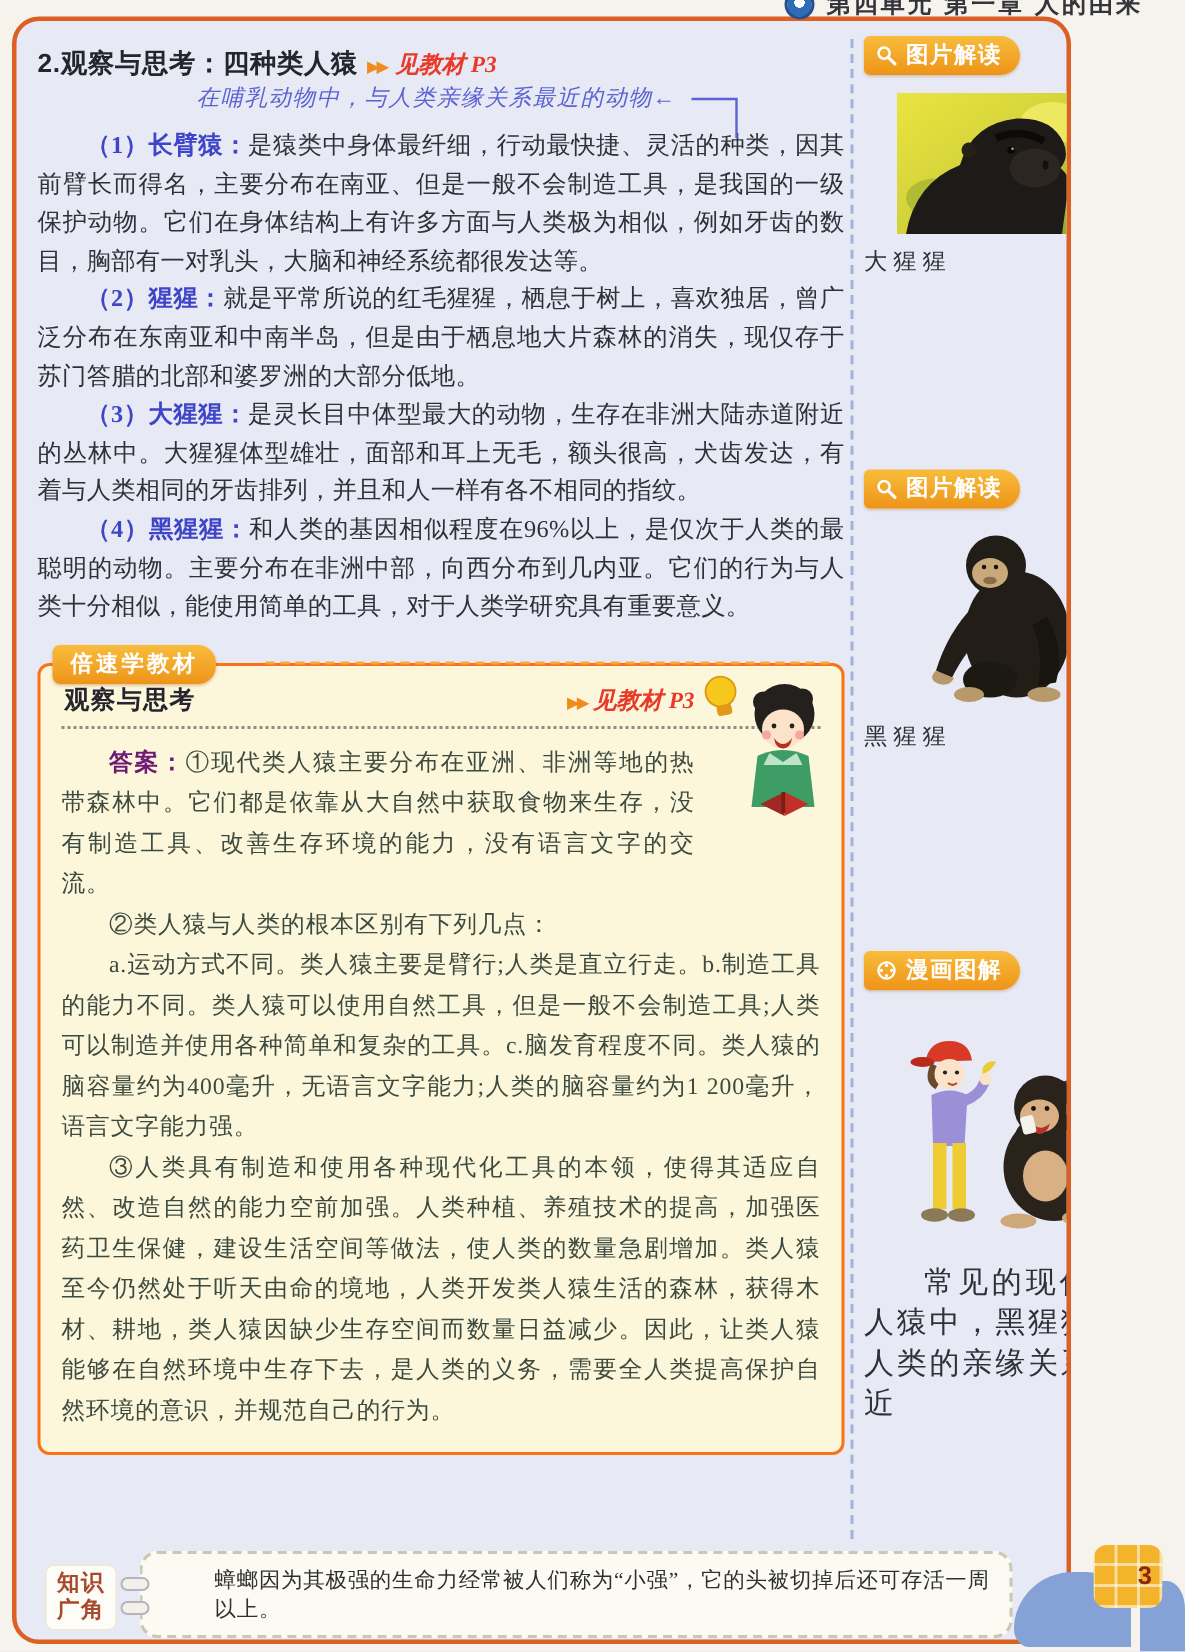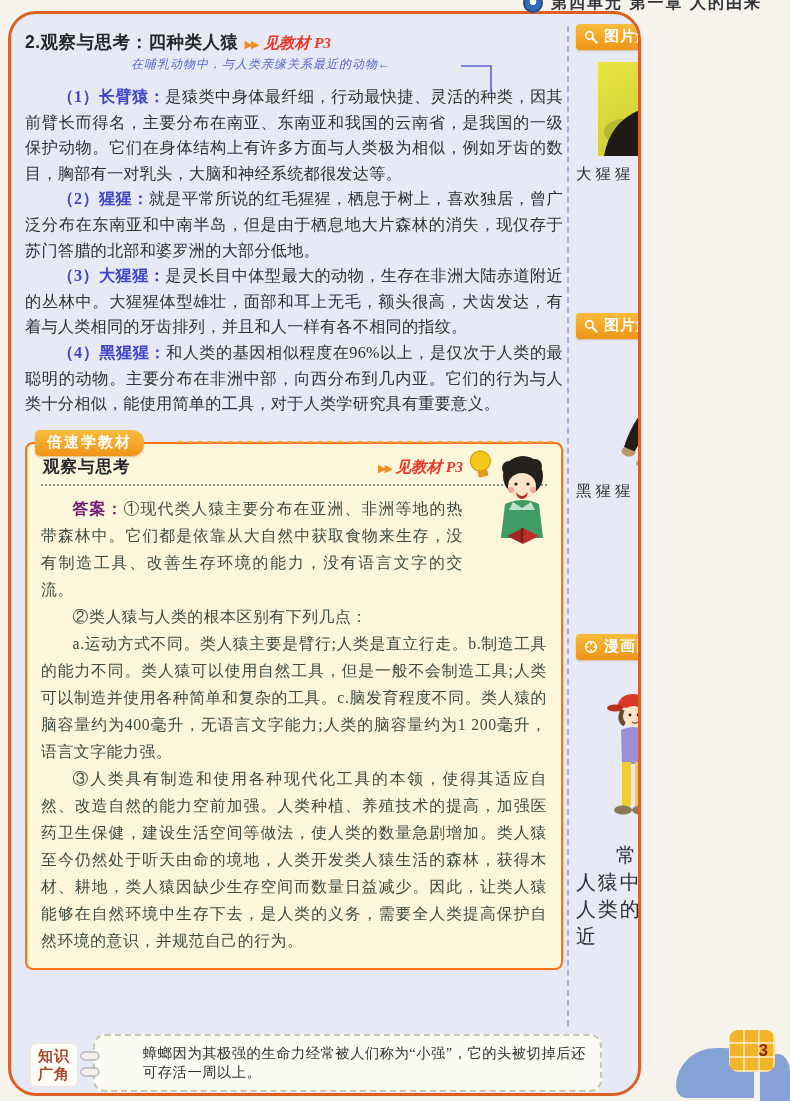--- a/index.html
+++ b/index.html
@@ -9,35 +9,35 @@
 
   
   .top-header { position:absolute; top:-10px; right:28px; height:26px;
     display:flex; align-items:center; gap:8px; z-index:5; }
   .hdr-logo { width:20px; height:20px; border-radius:50%;
     background:radial-gradient(circle at 50% 42%, #ffffff 0 28%, #2e6cb6 29% 70%, #1c4f92 100%);
     border:2px solid #274f8e; }
   .hdr-title { font-weight:bold; font-size:16px; color:#34343c; letter-spacing:2px; }
 
   
-  .page-frame { position:absolute; left:8px; top:11px; width:633px; height:1085px;
-    border:3px solid #dc5f24; border-radius:28px; background:#e7e9f4; overflow:hidden; }
+  .page-frame { position:absolute; left:8px; top:11px; width:706px; height:1085px;
+    border:3px solid #dc5f24; border-radius:18px; background:#e7e9f4; overflow:hidden; }
 
   
   .main-col { position:absolute; left:14px; top:12px; width:538px; }
   .title-row { display:flex; align-items:baseline; gap:6px; margin:4px 0 2px; }
   .section-title { font-size:17.5px; font-weight:bold; color:#25252d; letter-spacing:.5px; }
   .ref-arrow { color:#f08c1e; font-size:11px; letter-spacing:-2px; }
   .ref-link { font-family:"Liberation Serif","DejaVu Serif",serif; font-style:italic;
     color:#e8392a; font-size:15.5px; font-weight:bold; }
 
   .annotation-row { position:relative; height:27px; margin-bottom:2px; }
   .annotation { position:absolute; left:106px; top:0;
     font-family:"Liberation Serif","DejaVu Serif",serif; font-style:italic;
-    color:#5b62d4; font-size:12px; letter-spacing:1px; white-space:nowrap; }
+    color:#5b62d4; font-size:15px; letter-spacing:1px; white-space:nowrap; }
   .annotation-arrow { position:absolute; left:430px; top:4px; z-index:2; }
 
   .body-text p { font-family:"Liberation Serif","DejaVu Serif",serif;
     font-size:16.2px; line-height:25.6px; color:#2e3138; text-align:justify;
     text-indent:2em; letter-spacing:.2px; }
   .item-label { color:#3f45c8; font-weight:bold; }
   .wavy { text-decoration:underline; text-decoration-style:wavy;
     text-decoration-color:#4a7bd4; text-decoration-thickness:1.5px; text-underline-offset:4px; }
 
   
@@ -125,21 +125,21 @@
     </div>
 
     <div class="annotation-row">
       <span class="annotation">在哺乳动物中，与人类亲缘关系最近的动物←</span>
       <svg class="annotation-arrow" width="44" height="34" viewBox="0 0 44 34">
         <polyline points="6,6 36,6 36,32" fill="none" stroke="#5b62d4" stroke-width="1.6"></polyline>
       </svg>
     </div>
 
     <div class="body-text">
-      <p><span class="item-label">（1）长臂猿：</span><span>是猿类中身体最纤细，行动最快捷、灵活的种类，因其前臂长而得名，主要分布在南亚、东南亚和我国的云南省，是我国的一级保护动物。它们在身体结构上有许多方面与人类极为相似，例如牙齿的数目，胸部有一对乳头，大脑和神经系统都很发达等。</span></p>
+      <p><span class="item-label">（1）长臂猿：</span><span>是猿类中身体最纤细，行动最快捷、灵活的种类，因其前臂长而得名，主要分布在南亚、但是一般不会制造工具，是我国的一级保护动物。它们在身体结构上有许多方面与人类极为相似，例如牙齿的数目，胸部有一对乳头，大脑和神经系统都很发达等。</span></p>
       <p><span class="item-label">（2）猩猩：</span><span>就是平常所说的红毛猩猩，栖息于树上，喜欢独居，曾广泛分布在东南亚和中南半岛，但是由于栖息地大片森林的消失，现仅存于苏门答腊的北部和婆罗洲的大部分低地。</span></p>
       <p><span class="item-label">（3）大猩猩：</span><span>是灵长目中体型最大的动物，生存在非洲大陆赤道附近的丛林中。大猩猩体型雄壮，面部和耳上无毛，额头很高，犬齿发达，有着与人类相同的牙齿排列，并且和人一样有各不相同的指纹。</span></p>
       <p><span class="item-label">（4）黑猩猩：</span><span>和人类的基因相似程度在96%以上，是仅次于人类的最聪明的动物。主要分布在非洲中部，向西分布到几内亚。它们的行为与人类十分相似，能使用简单的工具，对于人类学研究具有重要意义。</span></p>
     </div>
 
     <div class="speed-box">
       <div class="speed-badge">倍速学教材</div>
       <div class="speed-dash"></div>
 
       <div class="box-head">

